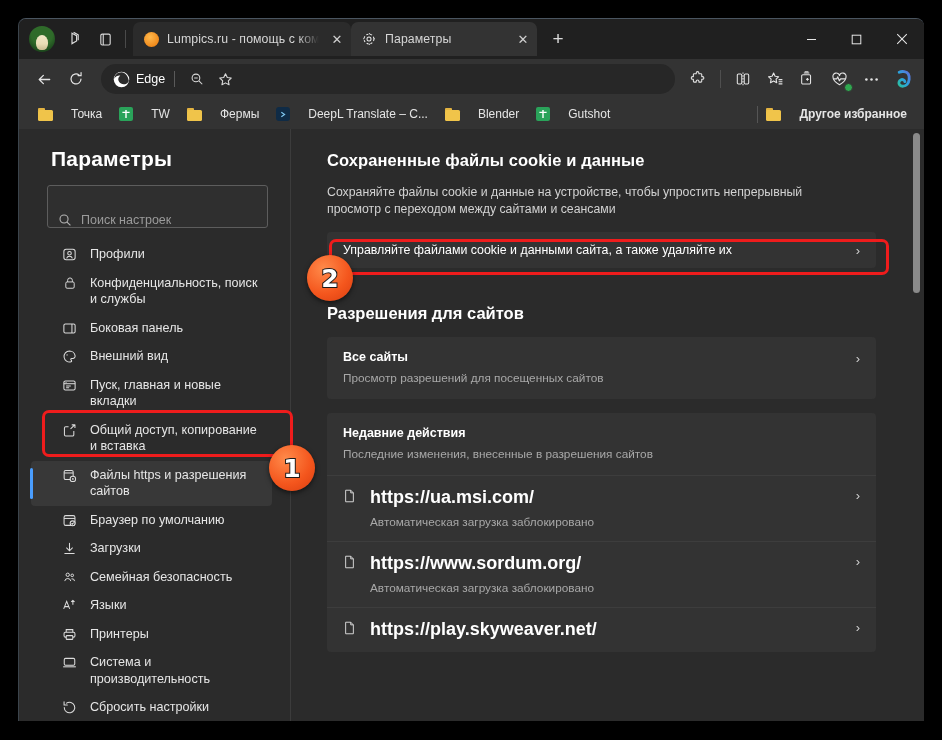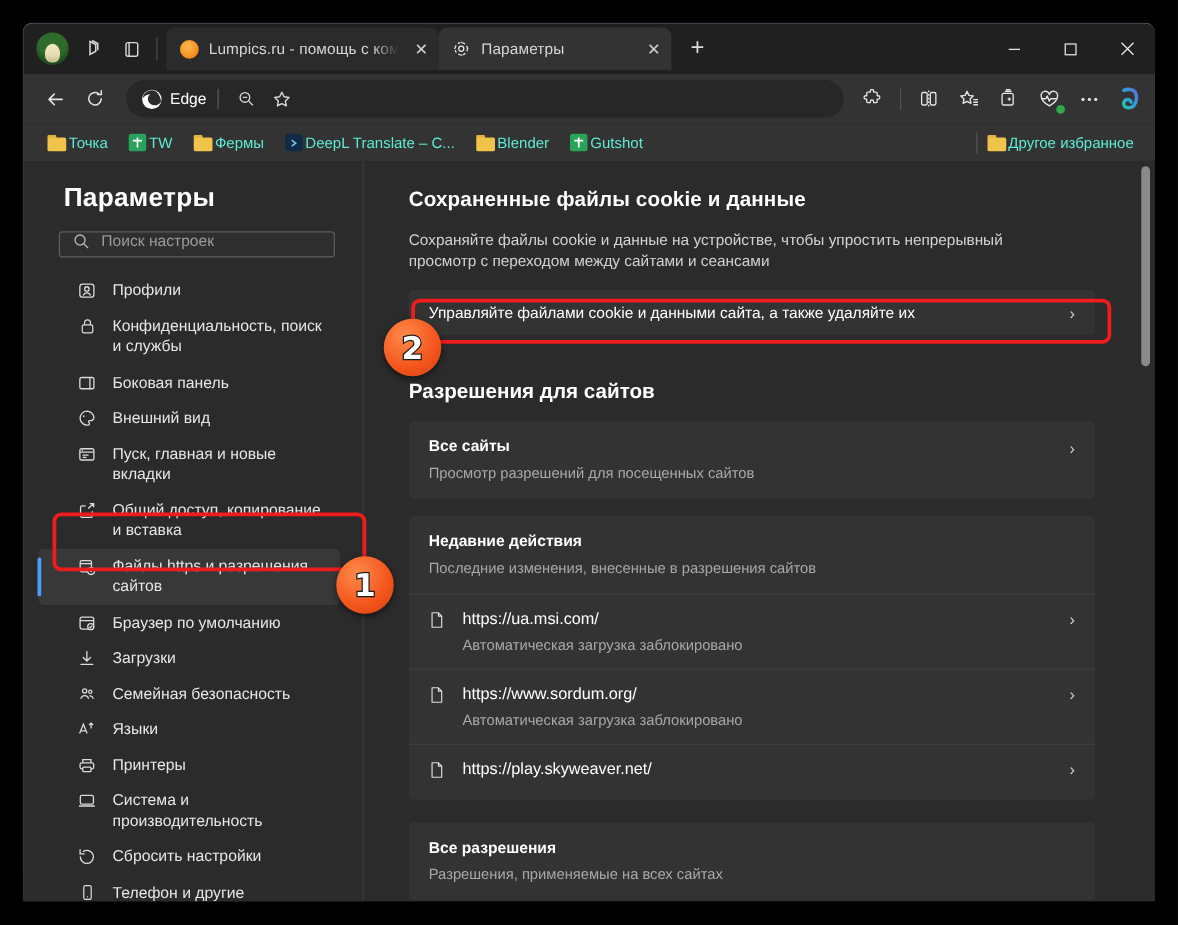--- a/index.html
+++ b/index.html
@@ -117,22 +117,22 @@
   .ob-right { display:flex; align-items:center; gap:2px; flex:none;}
   .obtn { width:26px;height:26px;border-radius:50%;display:flex;align-items:center;justify-content:center;color:#d9d9d9; }
   .tb-sep { width:1px; height:18px; background:#4f4f4f; margin:0 5px; flex:none;}
 
   
   .bookmarks {
     height: 30px; background:#333333;
     display:flex; align-items:center; padding: 0 8px 0 12px; gap: 3px;
     position: relative;
   }
-  .bm { display:flex; align-items:center; gap:2px; padding: 3px 7px; border-radius:4px; flex:none;
-        font-size: 12px; color:#5eead4; white-space:nowrap; }
+  .bm { display:flex; align-items:center; gap:18px; padding: 3px 7px; border-radius:4px; flex:none;
+        font-size: 12px; color:#e5e5e5; white-space:nowrap; }
   .bmfolder { width:15px;height:13px;flex:none; position:relative; }
   .bmfolder::before{content:"";position:absolute;left:0;top:0;width:7px;height:3px;border-radius:1px 1px 0 0;background:#e3b341;}
   .bmfolder::after{content:"";position:absolute;left:0;top:2px;width:15px;height:11px;border-radius:1.5px;background:#f0c44a;}
   .bmsq { width:14px;height:14px;border-radius:2px;flex:none;display:flex;align-items:center;justify-content:center;
           font-size:11px;color:#fff;font-weight:700;}
   .bm-right { position:absolute; right: 10px; display:flex; align-items:center; gap:8px; }
   .bm-sep { width:1px; height:17px; background:#555; }
 
   
   .page { display:flex; height: 593px; background:#2b2b2b; position: relative; }
@@ -140,23 +140,23 @@
   .sidebar {
     width: 272px; flex:none; background:#2b2b2b;
     border-right: 1px solid #3c3c3c;
     padding-top: 10px; position: relative;
   }
   .settings-title {
     font-size: 21px; font-weight: 700; color:#ffffff;
     padding: 8px 0 14px 32px; letter-spacing: .2px;
   }
   .searchbox {
-    margin: 0 22px 0 28px; height: 21px; background: #2f2f2f;
+    margin: 0 22px 0 28px; height: 43px; background: #2f2f2f;
     border: 1px solid #5d5d5d; border-radius: 3px;
-    display:flex; align-items:flex-start; padding: 0 10px; gap: 9px;
+    display:flex; align-items:flex-end; padding: 0 10px; gap: 9px;
   }
   .searchbox .ph { font-size: 12.5px; color:#9b9b9b; }
 
   .navlist { margin-top: 12px; }
   .navitem {
     display:flex; align-items:flex-start; gap: 12px;
     padding: 6px 14px 6px 30px;
     margin: 0 18px 0 12px;
     min-height: 28px;
     border-radius: 4px;
@@ -194,21 +194,21 @@
   .cardhead .t { font-size: 12.5px; font-weight:700; color:#ffffff; }
   .cardhead .s { font-size: 11.8px; color:#a8a8a8; margin-top: 7px; }
   .cardhead .chev { position:absolute; right: 16px; top: 14px; }
 
   .siterow {
     display:flex; align-items:flex-start; gap: 14px;
     padding: 11px 16px 12px 16px;
     border-top: 1px solid #3d3d3d; position: relative;
   }
   .docicon { width: 13px; flex:none; margin-top: 2px; color:#e0e0e0; }
-  .siterow .u { font-size: 13px; font-weight:400; color:#ffffff; }
+  .siterow .u { font-size: 18px; font-weight:700; color:#ffffff; }
   .siterow .st { font-size: 11.8px; color:#a8a8a8; margin-top: 7px; }
   .siterow .chev { position:absolute; right: 16px; top: 12px; }
 
   
   .vscroll {
     position:absolute; right: 4px; top: 4px; width: 7px; height: 160px;
     background:#8a8a8a; border-radius: 4px;
   }
 
   
@@ -420,21 +420,21 @@
       <span class="bmsq" style="background:#2aa35a;">
         <svg width="10" height="10" viewBox="0 0 10 10" stroke="#fff" stroke-width="1.4">
             <path d="M5 1 V9 M1.4 3.4 H8.6"></path>
           </svg>
       </span>
       <span>Gutshot</span>
     </div>
 
     <div class="bm-right">
       <span class="bm-sep"></span>
-      <span class="bm" style="padding-left:0;">
+      <span class="bm" style="padding-left:0;font-weight:bold;">
         <span class="bmfolder"></span>
         <span>Другое избранное</span>
       </span>
     </div>
   </div>
 
   <div class="page">
 
     <div class="sidebar">
       <div class="settings-title">Параметры</div>
@@ -672,26 +672,20 @@
                 <path d="M8.4 1.4 V4.4 H11.4"></path>
             </svg>
           </span>
           <div>
             <div class="u">https://play.skyweaver.net/</div>
           </div>
           <span class="chev">›</span>
         </div>
       </div>
 
-      <div class="card" style="margin-top:18px;">
-        <div class="cardhead">
-          <div class="t">Все разрешения</div>
-          <div class="s">Разрешения, применяемые на всех сайтах</div>
-        </div>
-      </div>
 
       <div class="vscroll"></div>
     </div>
 
   </div>
 
   <div class="hl" style="left:310px; top:220px; width:560px; height:36px;"></div>
 
   <div class="hl" style="left:23px; top:391px; width:251px; height:47px;"></div>
 

